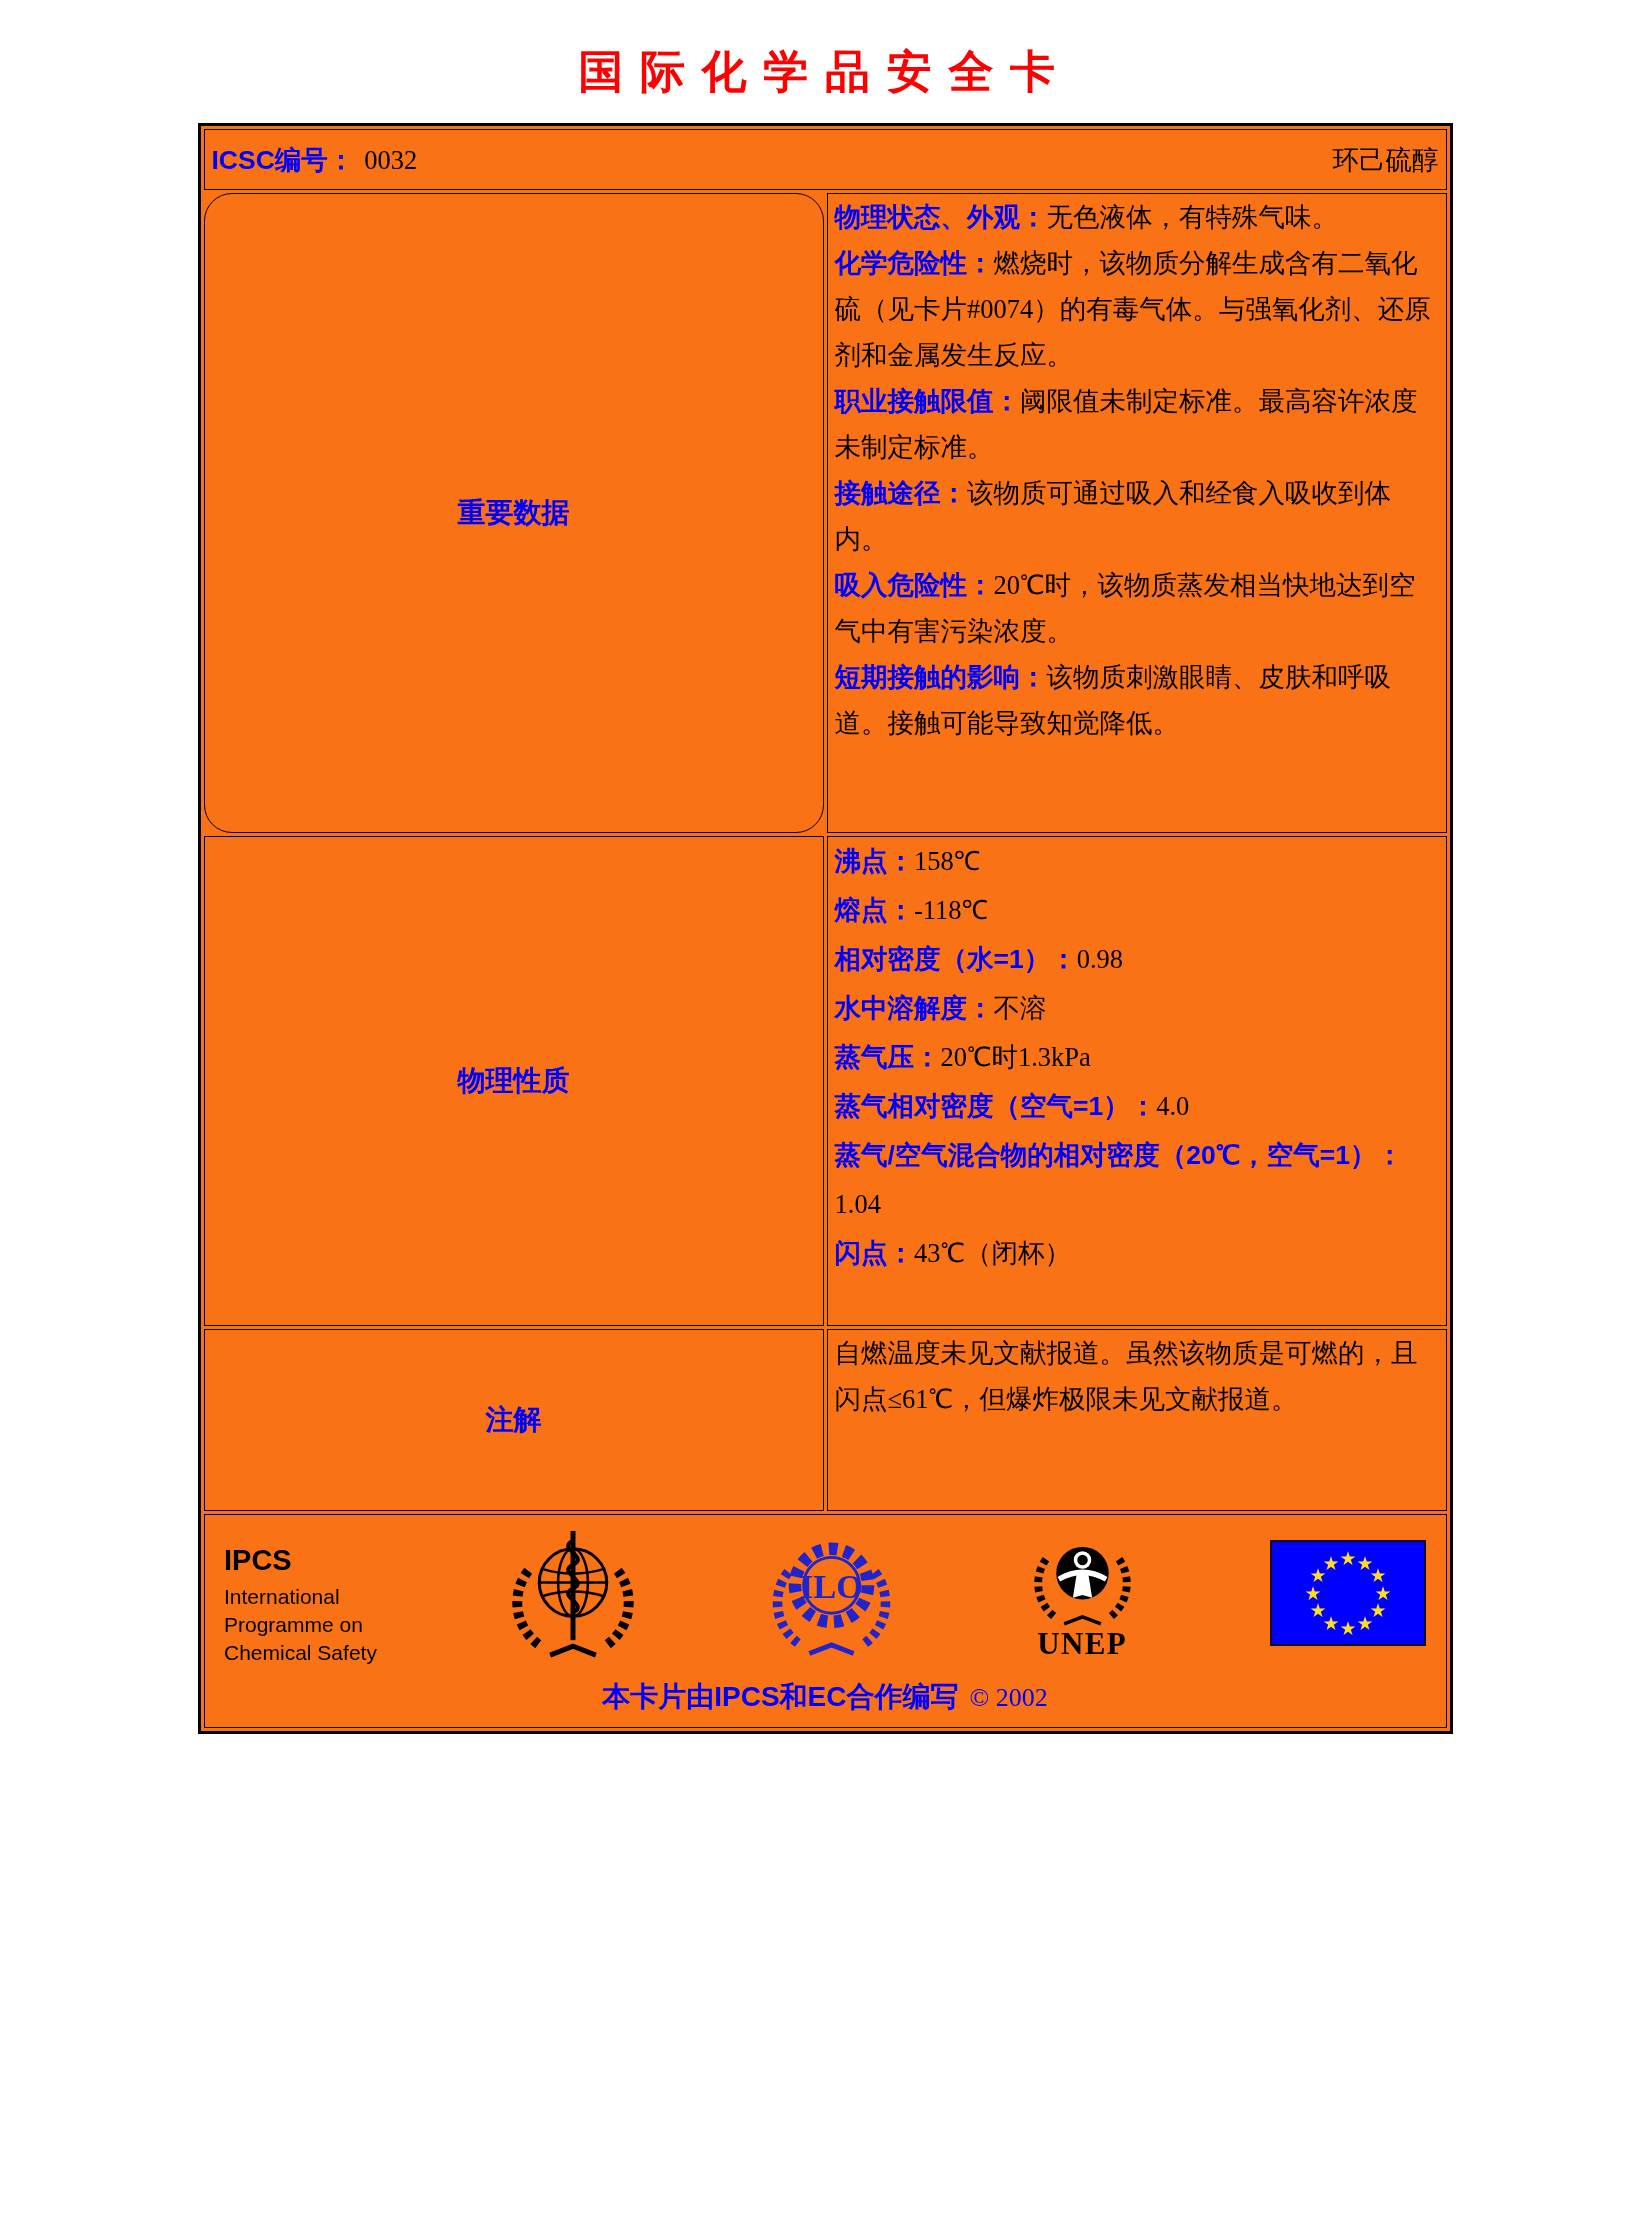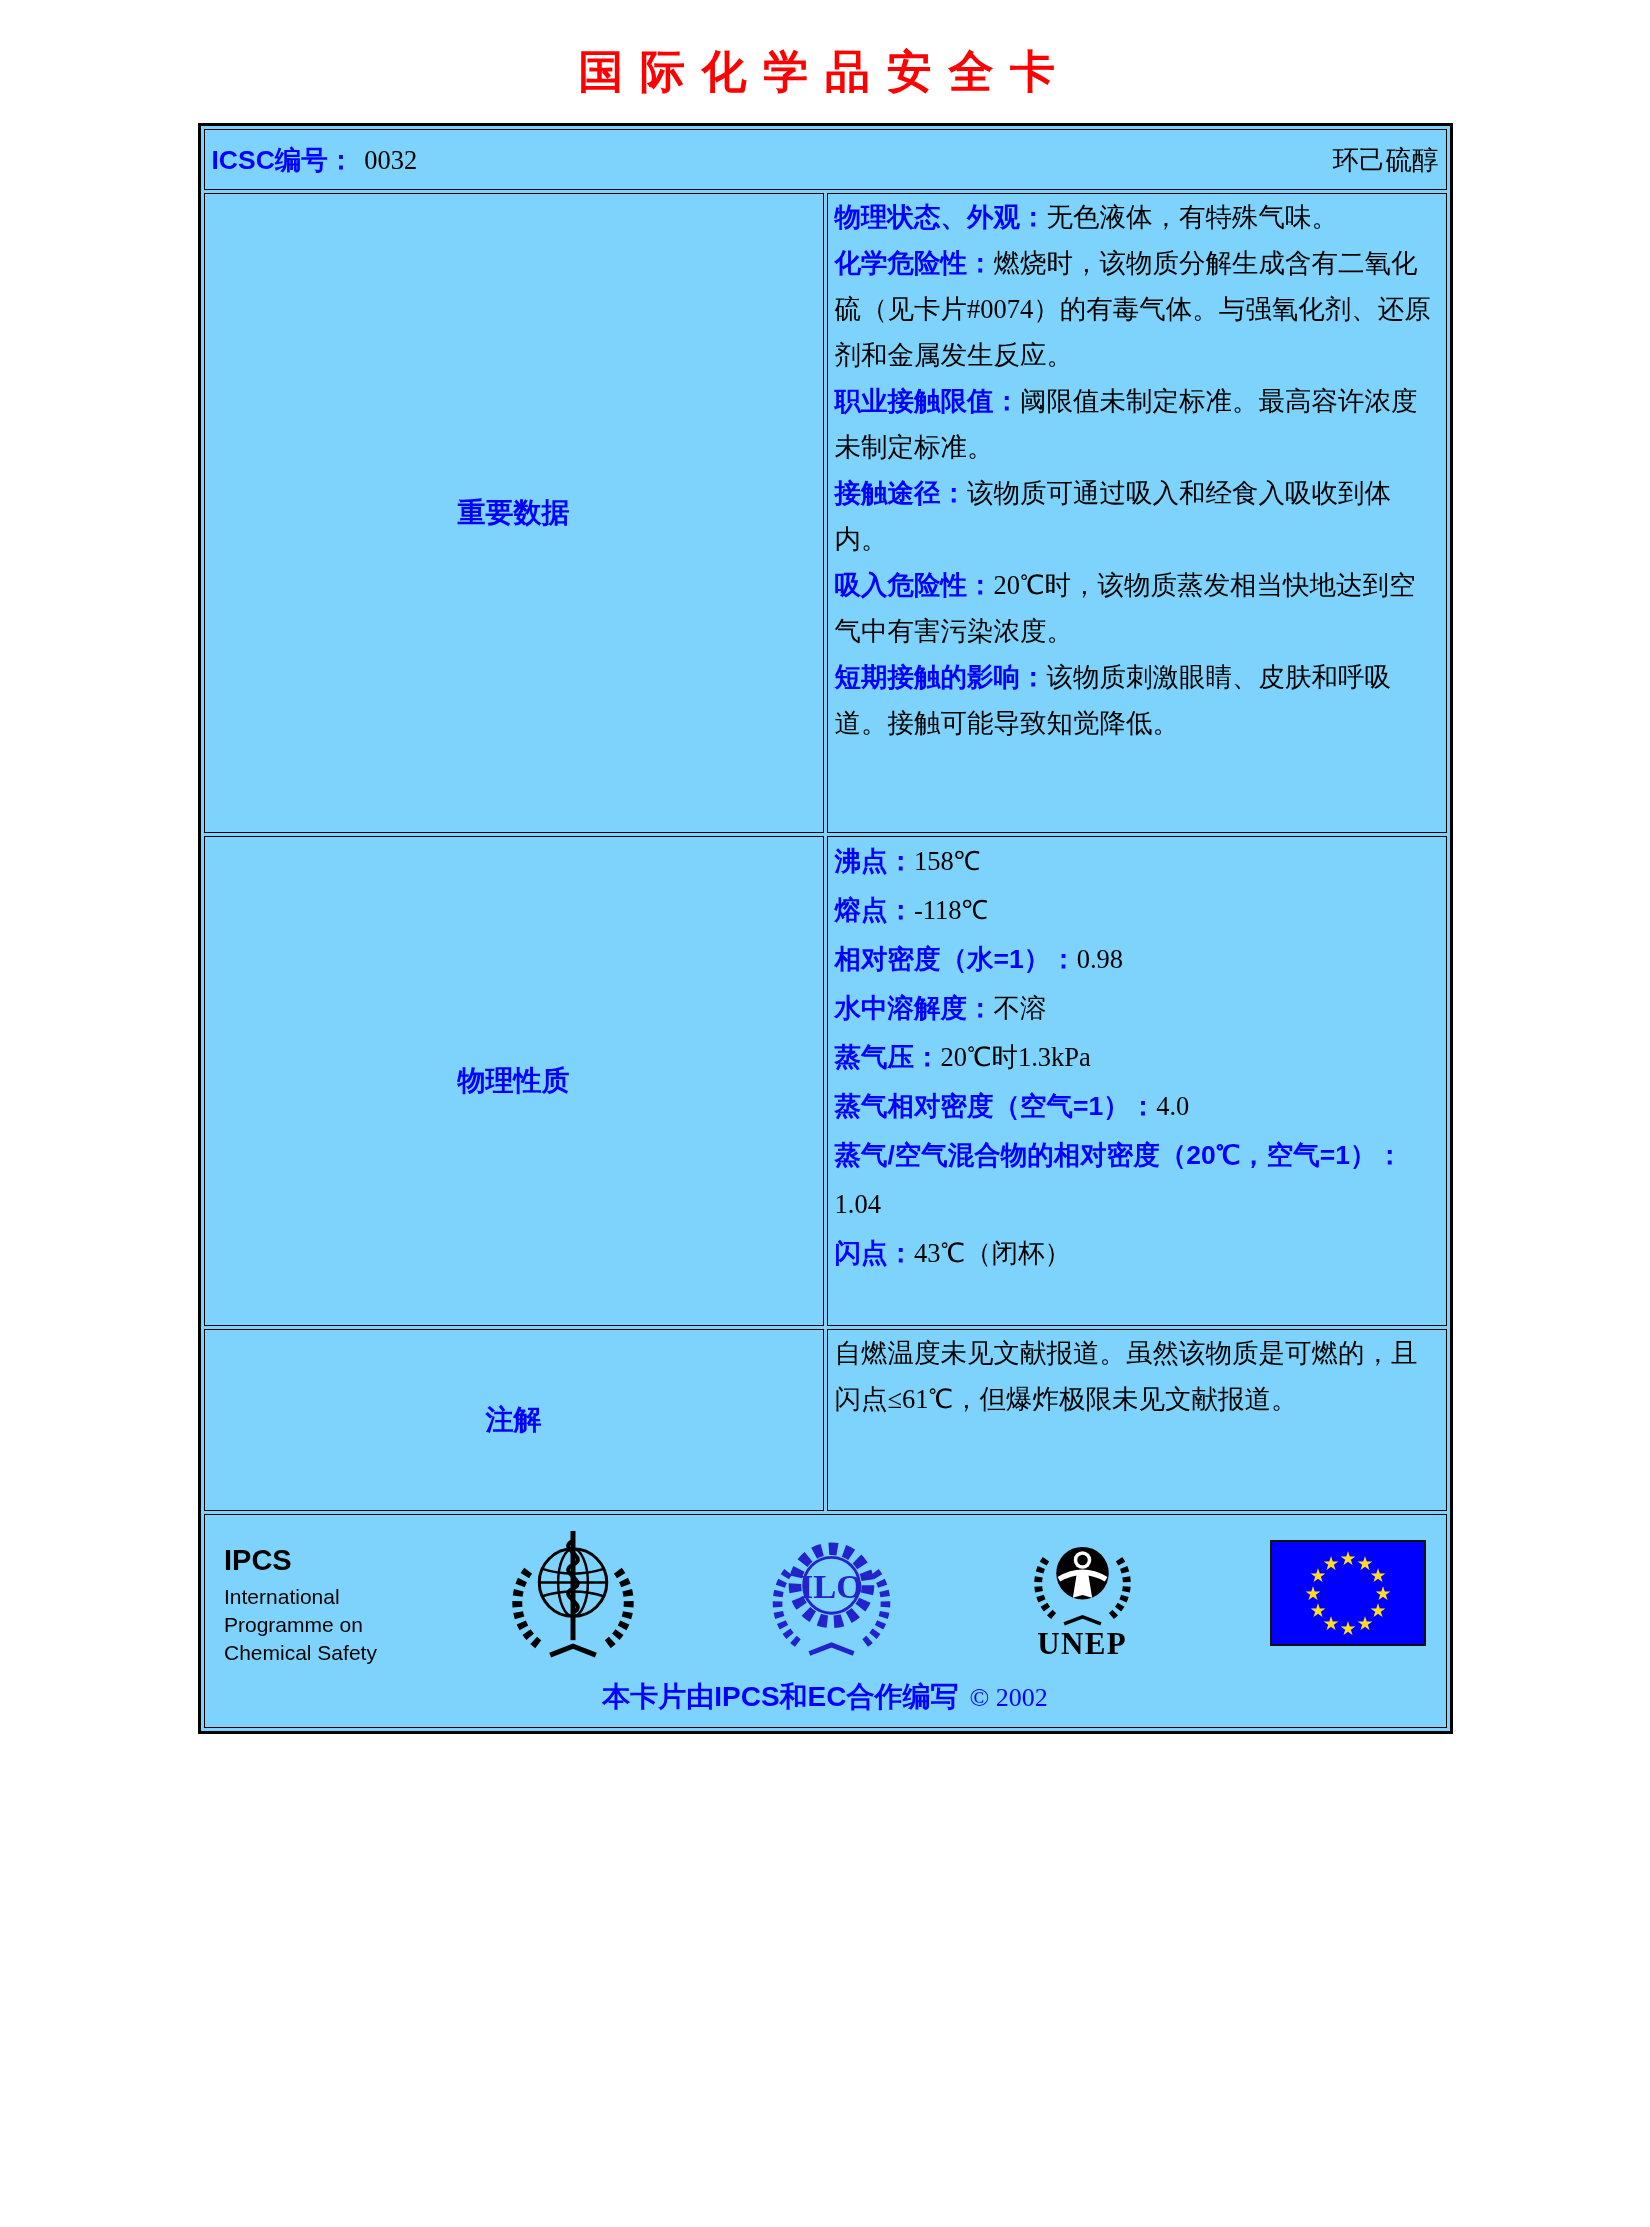--- a/index.html
+++ b/index.html
@@ -17,21 +17,21 @@
     font-family:"Liberation Serif", serif;
     margin-top:42px;
   }
   table.card {
     margin:21px auto 0;
     width:1255px;
     table-layout:fixed;
     border-collapse:separate;
     border-spacing:3.5px;
     border:3.5px solid #000;
-    background:#7dd3fc;
+    background:#f97316;
   }
   td { border:1.4px solid #000; padding:0 7px; vertical-align:middle; overflow:hidden; }
   td.label-cell {
     width:174px;
     text-align:center;
     color:#0000ff;
     font-weight:bold;
     font-size:28px;
     font-family:"Liberation Sans", sans-serif;
     padding:0 2.8px;
@@ -99,21 +99,21 @@
       <div class="icsc-row">
         <div class="icsc-left">
           <span class="lbl">ICSC编号：</span><span class="txt">0032</span>
         </div>
         <div class="txt">环己硫醇</div>
       </div>
     </td>
   </tr>
 
   <tr>
-    <td class="label-cell" style="height:638px;">重要数据</td>
+    <td class="label-cell" style="height:638px;border-radius:28px;">重要数据</td>
     <td class="content-cell">
       <div class="line"><span class="lbl">物理状态、外观：</span><span class="txt">无色液体，有特殊气味。</span></div>
       <div class="line"><span class="lbl">化学危险性：</span><span class="txt">燃烧时，该物质分解生成含有二氧化硫（见卡片#0074）的有毒气体。与强氧化剂、还原剂和金属发生反应。</span></div>
       <div class="line"><span class="lbl">职业接触限值：</span><span class="txt">阈限值未制定标准。最高容许浓度未制定标准。</span></div>
       <div class="line"><span class="lbl">接触途径：</span><span class="txt">该物质可通过吸入和经食入吸收到体内。</span></div>
       <div class="line"><span class="lbl">吸入危险性：</span><span class="txt">20℃时，该物质蒸发相当快地达到空气中有害污染浓度。</span></div>
       <div class="line"><span class="lbl">短期接触的影响：</span><span class="txt">该物质刺激眼睛、皮肤和呼吸道。接触可能导致知觉降低。</span></div>
     </td>
   </tr>
 

